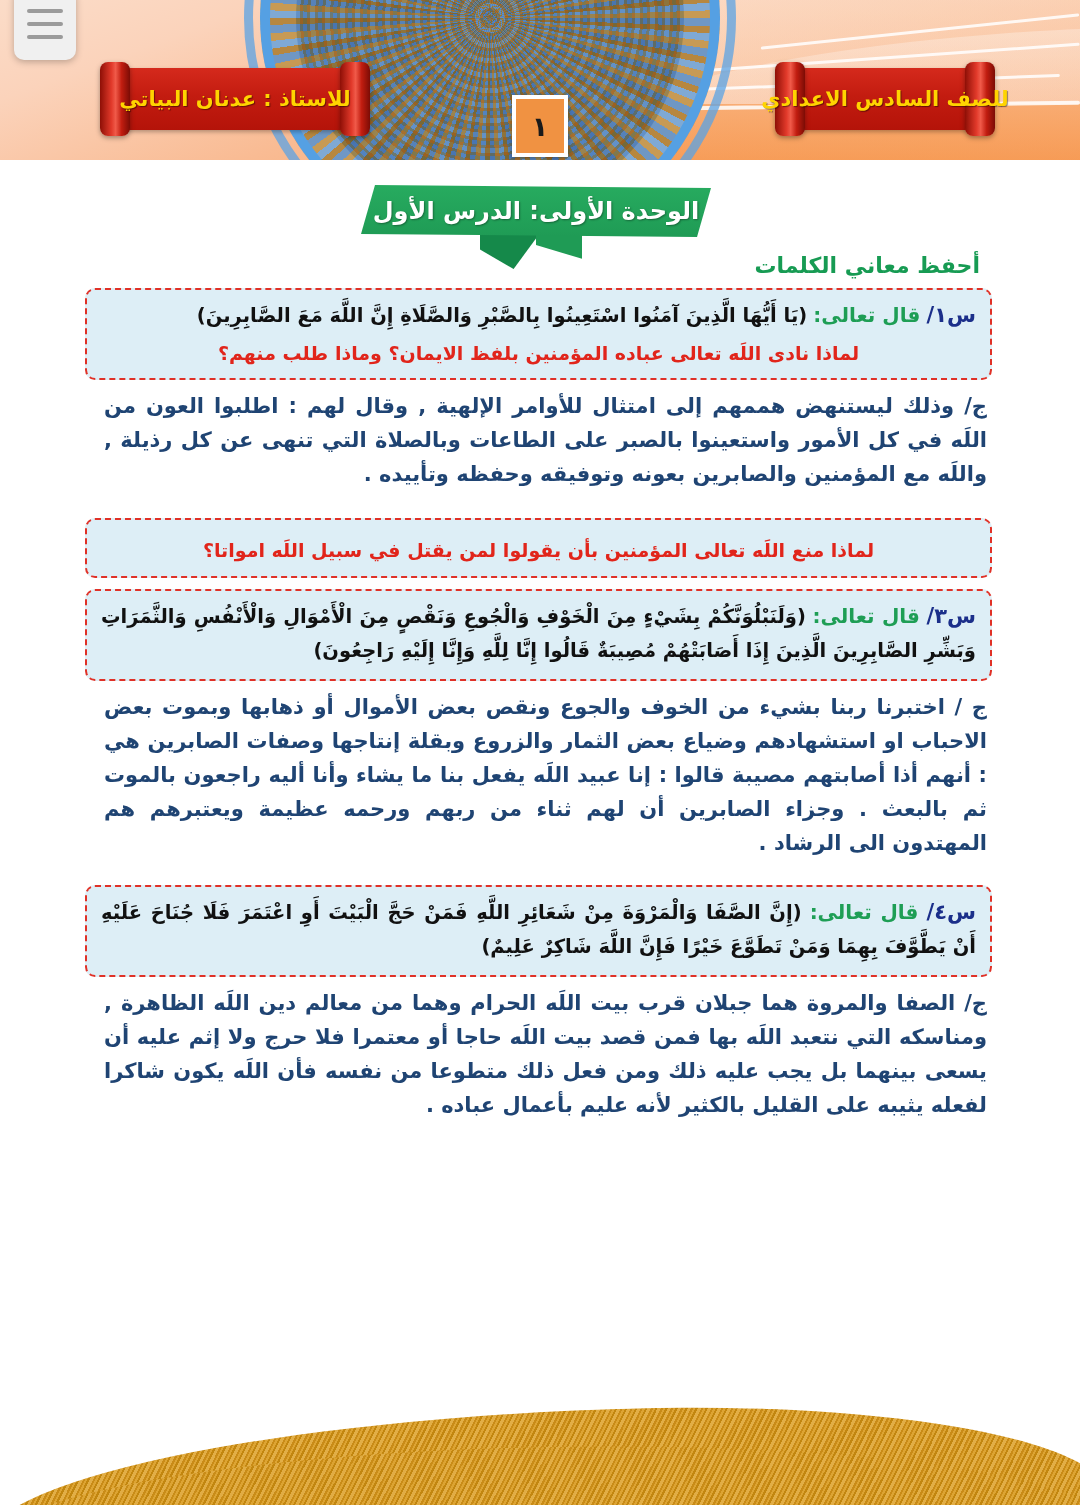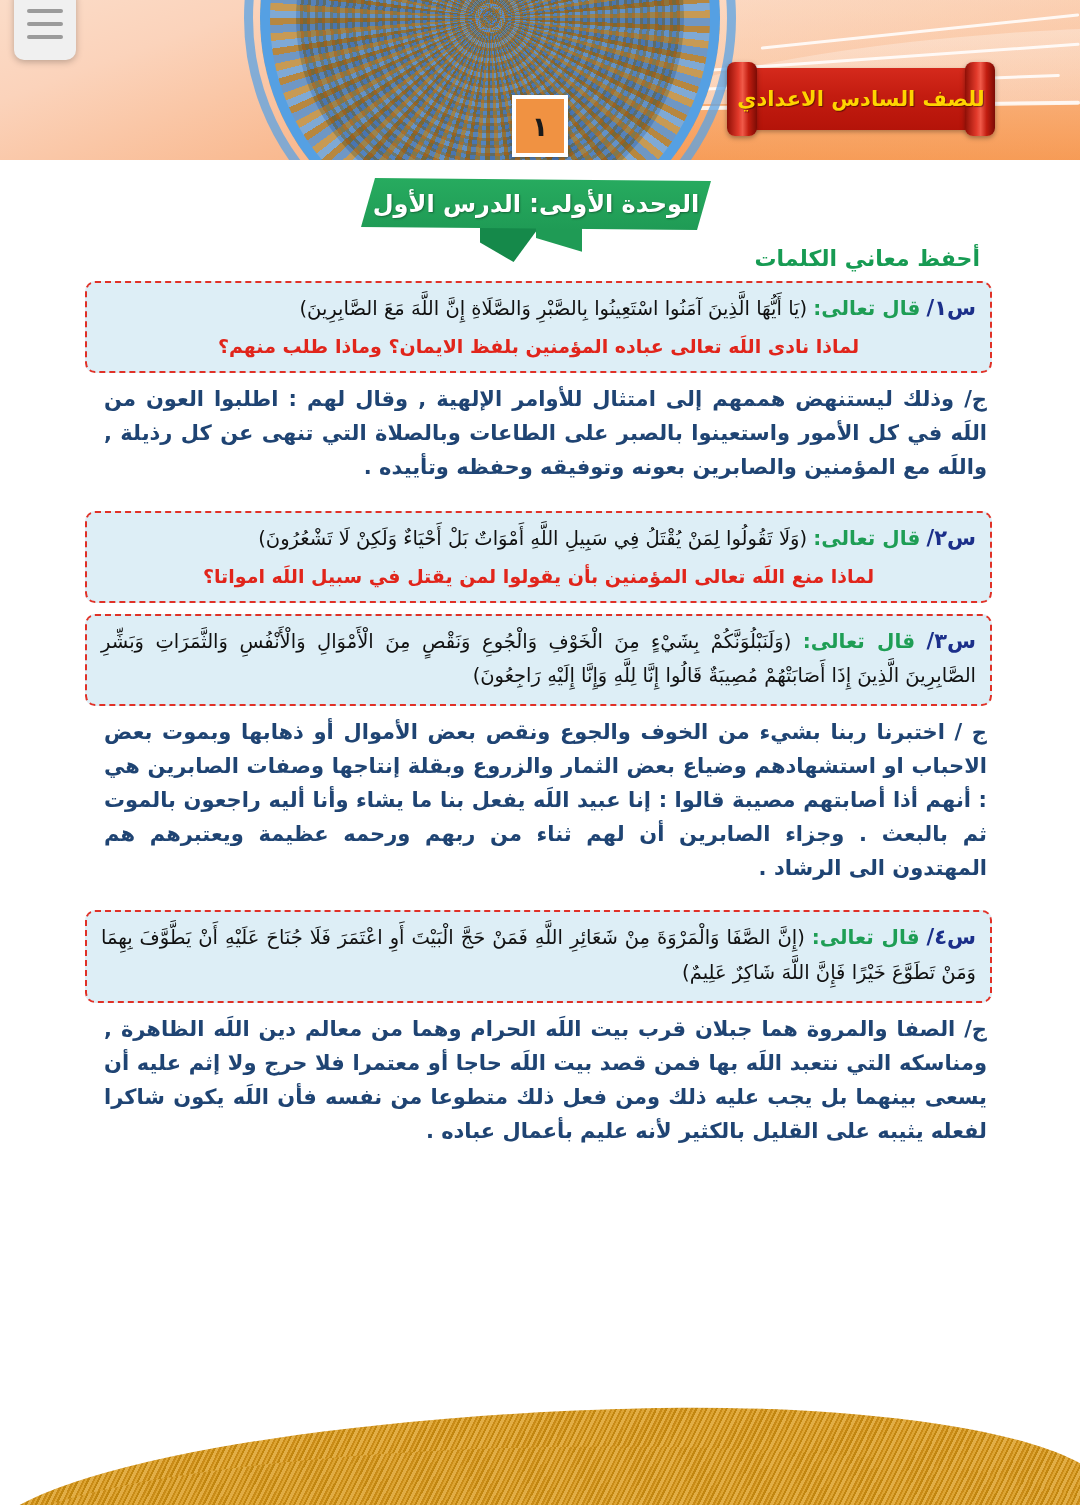--- a/index.html
+++ b/index.html
@@ -53,21 +53,21 @@
     position:absolute;top:-6px;width:30px;height:74px;border-radius:8px;
     background:linear-gradient(90deg,#8e0f06,#e1392a 38%,#f05a49 52%,#c11d10 72%,#7c0c05);
     box-shadow:0 2px 5px rgba(0,0,0,.35);
   }
   .scroll .roll.r{right:0;}
   .scroll .roll.l{left:0;}
   .scroll .txt{
     position:relative;z-index:3;color:#ffd400;font-weight:bold;font-size:21px;
     letter-spacing:-.5px;text-shadow:1px 1px 1px rgba(0,0,0,.45);white-space:nowrap;
   }
-  #scroll-right{right:85px;top:68px;width:268px;}
+  #scroll-right{right:85px;top:68px;width:220px;}
   #scroll-left{left:100px;top:68px;width:270px;}
 
   
   .pagenum{
     position:absolute;left:512px;top:95px;width:56px;height:62px;
     background:#fff;box-shadow:0 1px 4px rgba(0,0,0,.3);
     display:flex;align-items:center;justify-content:center;padding:4px;box-sizing:border-box;
   }
   .pagenum .inner{
     width:100%;height:100%;background:#f09242;color:#1a1a1a;font-size:27px;font-weight:bold;
@@ -76,21 +76,21 @@
 
   
   .hamburger{
     position:absolute;left:14px;top:-12px;width:62px;height:72px;border-radius:10px;
     background:#f0f0f0;box-shadow:0 2px 7px rgba(0,0,0,.25);
     display:flex;flex-direction:column;justify-content:center;align-items:center;gap:9px;z-index:40;
   }
   .hamburger span{display:block;width:36px;height:4px;background:#9b9b9b;border-radius:2px;}
 
   
-  .content{position:absolute;top:160px;left:0;width:1072px;}
+  .content{position:absolute;top:167px;left:0;width:1072px;}
 
   .ribbon-wrap{position:relative;height:74px;margin-top:18px;}
   .ribbon{
     position:absolute;left:50%;transform:translateX(-50%);top:0;
     width:350px;height:52px;
     background:linear-gradient(180deg,#27ab5f,#1f9b55);
     clip-path:polygon(4% 0, 100% 6%, 96% 100%, 0 94%);
     display:flex;align-items:center;justify-content:center;
   }
   .ribbon .txt{color:#fff;font-weight:bold;font-size:24px;text-shadow:1px 1px 2px rgba(0,0,0,.35);}
@@ -116,21 +116,21 @@
     margin:0 80px 0 85px;
     background:#ddeef6;
     border:2px dashed #e03127;
     border-radius:10px;
     padding:9px 14px 11px 14px;
     box-sizing:border-box;
   }
   .qline{font-size:19.5px;line-height:1.55;text-align:justify;}
   .qlabel{color:#1b2f8a;font-weight:bold;font-size:21px;}
   .qsaid{color:#1e9e55;font-weight:bold;font-size:20px;}
-  .qverse{color:#111;font-weight:normal;font-size:19.5px;margin-top:8px;}
+  .qverse{color:#111;font-weight:bold;font-size:19.5px;margin-top:8px;}
   .qask{
     display:block;color:#e1251b;font-weight:bold;font-size:19px;
     text-align:center;margin-top:7px;line-height:1.5;
   }
   .qcard.q3 .qverse,.qcard.q4 .qverse{line-height:1.75;}
 
   .answer{
     color:#1f4473;font-size:21px;line-height:1.62;text-align:justify;
     margin:9px 85px 14px 104px;font-weight:600;
   }
@@ -169,20 +169,26 @@
       <div class="mandala"></div>
     </div>
 
     <div class="scroll" id="scroll-right">
       <div class="body"></div>
       <div class="roll r"></div>
       <div class="roll l"></div>
       <div class="txt">للصف السادس الاعدادي</div>
     </div>
 
+    <div class="scroll" id="scroll-left">
+      <div class="body"></div>
+      <div class="roll r"></div>
+      <div class="roll l"></div>
+      <div class="txt">للاستاذ : عدنان البياتي</div>
+    </div>
 
     <div class="pagenum">
       <div class="inner">١</div>
     </div>
   </div>
 
   <div class="hamburger">
     <span></span>
     <span></span>
     <span></span>
@@ -208,25 +214,20 @@
         <span class="qsaid">قال تعالى:</span>
         <span class="qverse">(يَا أَيُّهَا الَّذِينَ آمَنُوا اسْتَعِينُوا بِالصَّبْرِ وَالصَّلَاةِ إِنَّ اللَّهَ مَعَ الصَّابِرِينَ)</span>
       </div>
       <span class="qask">لماذا نادى اللَه تعالى عباده المؤمنين بلفظ الايمان؟ وماذا طلب منهم؟</span>
     </div>
     <div class="answer">ج/ وذلك ليستنهض هممهم إلى امتثال للأوامر الإلهية , وقال لهم : اطلبوا العون من اللَه في كل الأمور واستعينوا بالصبر على الطاعات وبالصلاة التي تنهى عن كل رذيلة , واللَه مع المؤمنين والصابرين بعونه وتوفيقه وحفظه وتأييده .</div>
 
     <div class="sp1"></div>
 
     <div class="qcard q2">
-      <div class="qline">
-        <span class="qlabel">س٢/</span>
-        <span class="qsaid">قال تعالى:</span>
-        <span class="qverse">(وَلَا تَقُولُوا لِمَنْ يُقْتَلُ فِي سَبِيلِ اللَّهِ أَمْوَاتٌ بَلْ أَحْيَاءٌ وَلَكِنْ لَا تَشْعُرُونَ)</span>
-      </div>
       <span class="qask">لماذا منع اللَه تعالى المؤمنين بأن يقولوا لمن يقتل في سبيل اللَه امواتا؟</span>
     </div>
 
     <div class="sp2"></div>
 
     <div class="qcard q3">
       <div class="qline">
         <span class="qlabel">س٣/</span>
         <span class="qsaid">قال تعالى:</span>
         <span class="qverse">(وَلَنَبْلُوَنَّكُمْ بِشَيْءٍ مِنَ الْخَوْفِ وَالْجُوعِ وَنَقْصٍ مِنَ الْأَمْوَالِ وَالْأَنْفُسِ وَالثَّمَرَاتِ وَبَشِّرِ الصَّابِرِينَ الَّذِينَ إِذَا أَصَابَتْهُمْ مُصِيبَةٌ قَالُوا إِنَّا لِلَّهِ وَإِنَّا إِلَيْهِ رَاجِعُونَ)</span>

